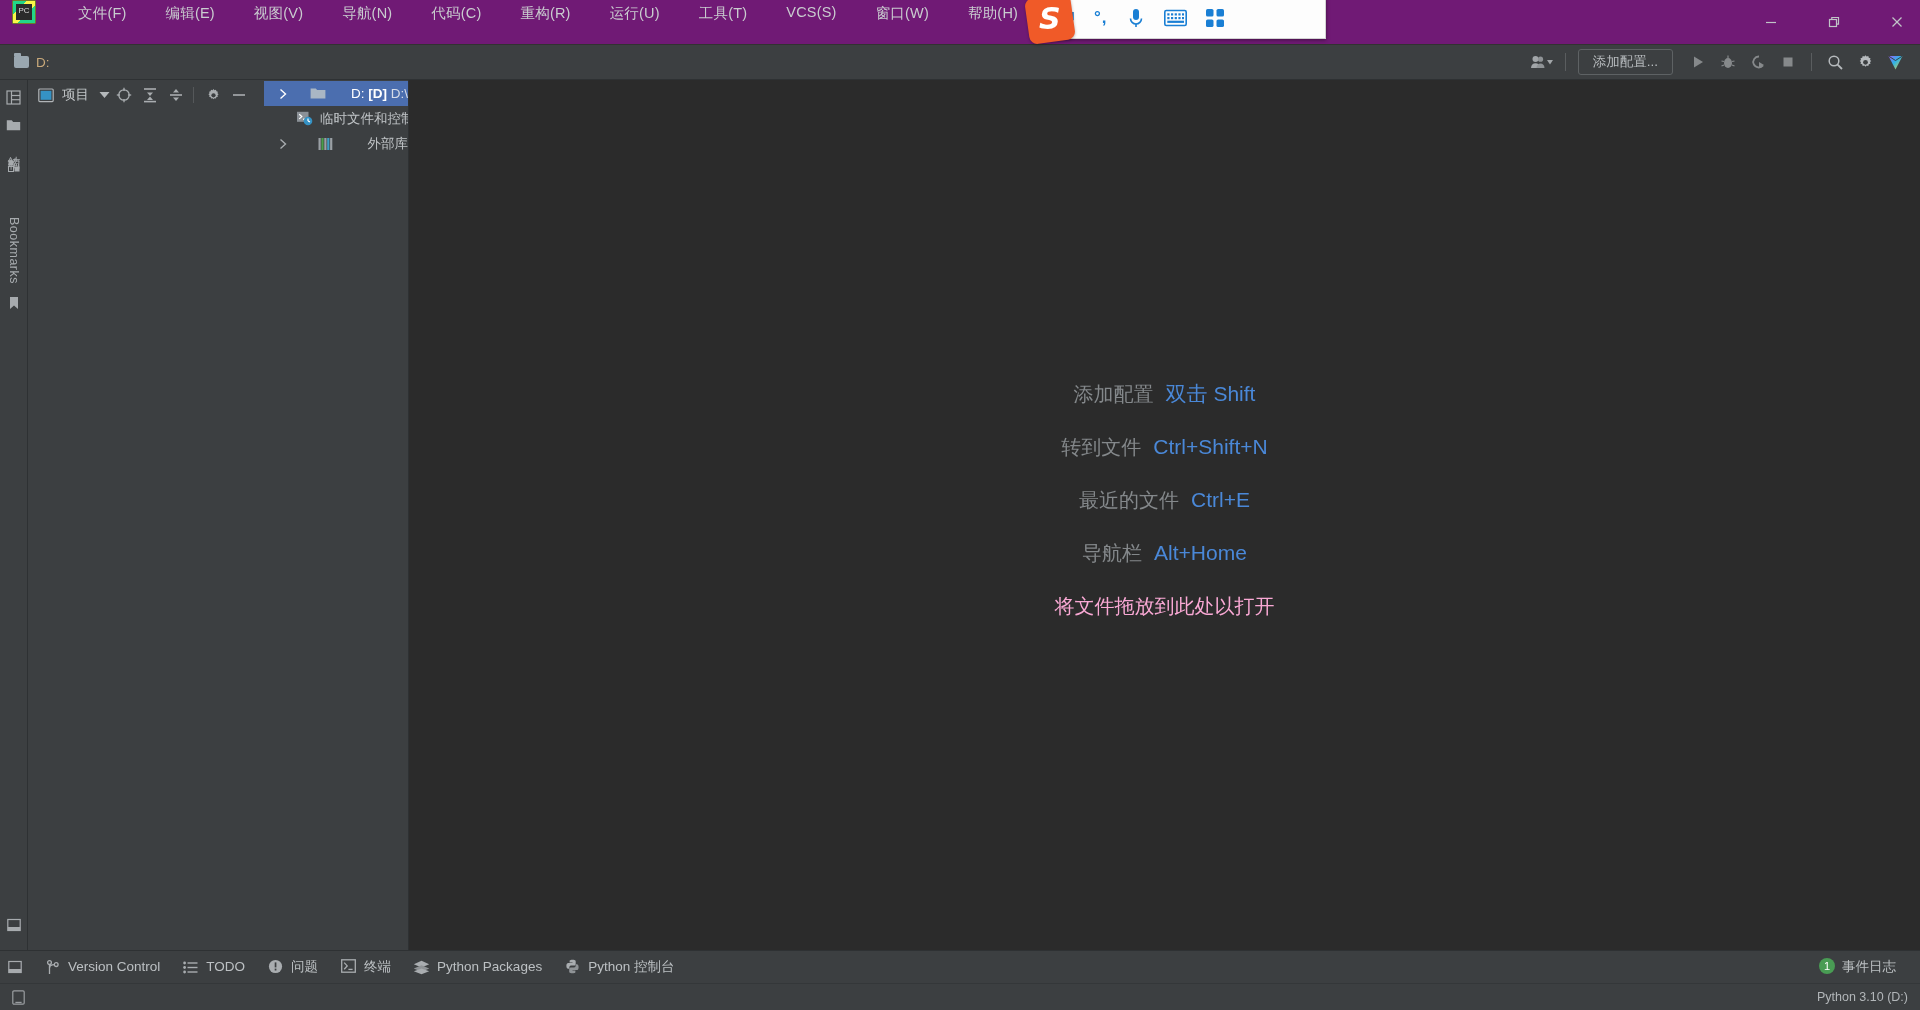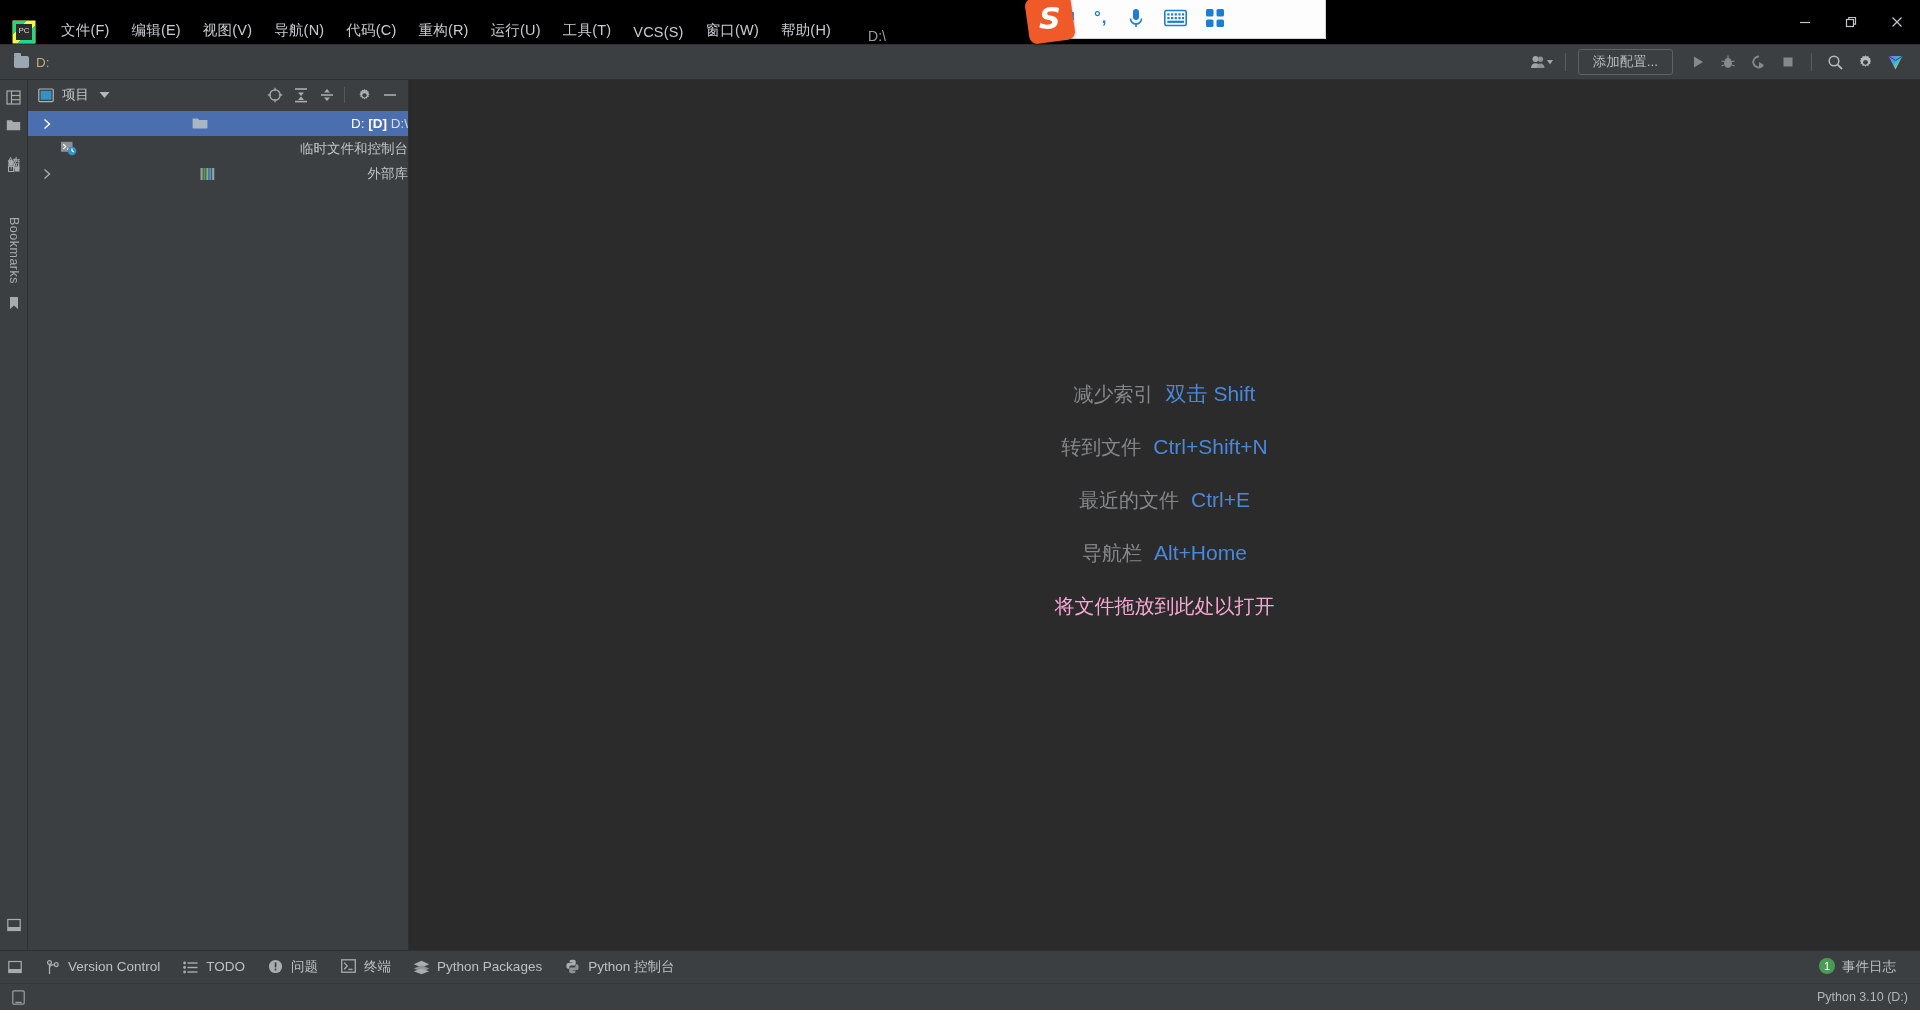--- a/index.html
+++ b/index.html
@@ -21,26 +21,27 @@
     height: 1010px;
     display: flex;
     flex-direction: column;
     background: #3c3f41;
     position: relative;
   }
 
   
   .menubar {
     height: 44px;
-    background: #000000;
-    display: flex;
-    align-items: flex-end;
+    background: #701a75;
+    display: flex;
+    align-items: flex-start;
     flex: 0 0 auto;
     position: relative;
     border-bottom: 1px solid #323232;
+    gap: 17px;
   }
   .pc-logo {
     width: 22px;
     height: 22px;
     margin-left: 12px;
     margin-right: 14px;
     border: 1px solid #6f7a2a;
     background: linear-gradient(135deg, #21d789 0%, #21d789 30%, #f9f749 30%, #f9f749 60%, #21d789 60%);
     position: relative;
     border-radius: 1px;
@@ -234,23 +235,24 @@
     flex-direction: column;
     align-items: center;
     padding-bottom: 8px;
   }
 
   
   .project-panel {
     width: 380px;
     background: #3c3f41;
     display: flex;
-    flex-direction: column;
+    flex-direction: row;
     flex: 0 0 auto;
     border-right: 1px solid #2e3133;
+    gap: 7px;
   }
   .pp-header {
     height: 30px;
     display: flex;
     align-items: center;
     padding: 0 6px 0 10px;
     flex: 0 0 auto;
   }
   .pp-title {
     font-size: 13.5px;
@@ -760,21 +762,21 @@
             <span>外部库</span>
           </span>
         </div>
 
       </div>
     </div>
 
     <div class="editor-area">
       <div class="hints">
         <div class="hint-row">
-          <span class="hint-label">减少索引</span>
+          <span class="hint-label">添加配置</span>
           <span class="hint-key">双击 Shift</span>
         </div>
         <div class="hint-row">
           <span class="hint-label">转到文件</span>
           <span class="hint-key">Ctrl+Shift+N</span>
         </div>
         <div class="hint-row">
           <span class="hint-label">最近的文件</span>
           <span class="hint-key">Ctrl+E</span>
         </div>

